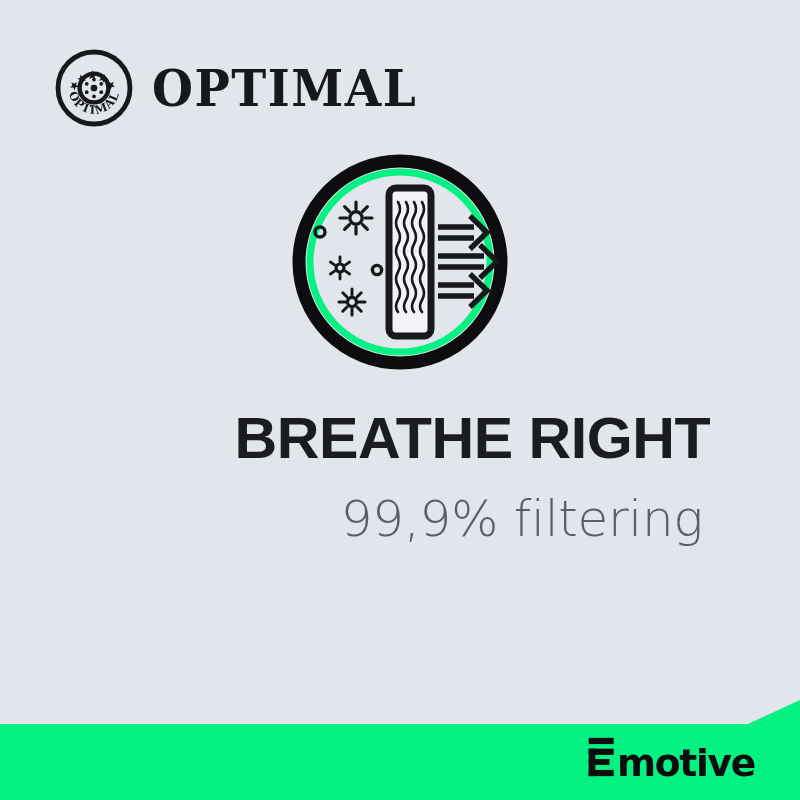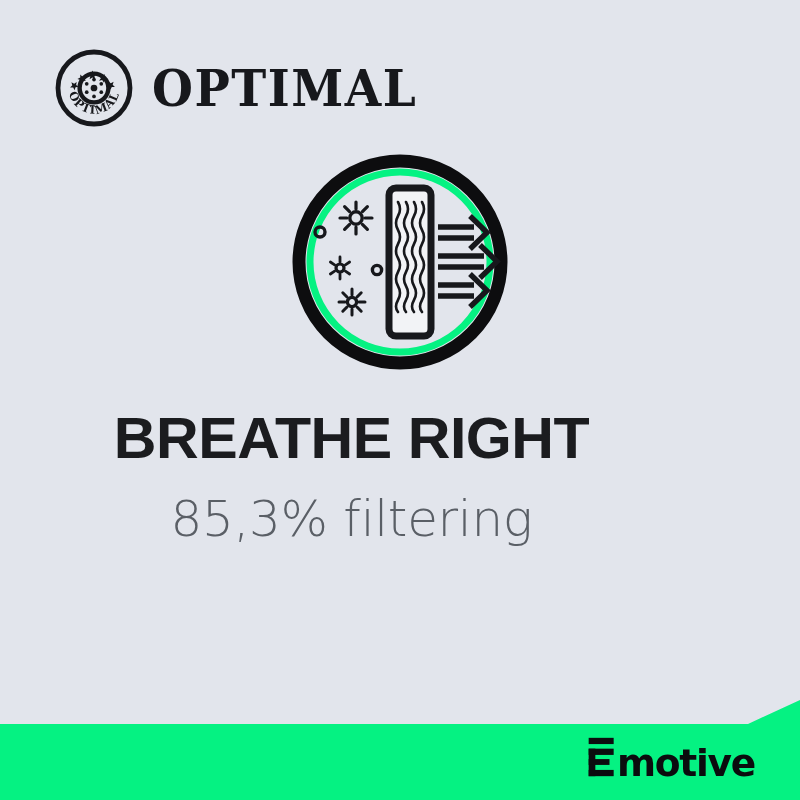--- a/index.html
+++ b/index.html
@@ -46,21 +46,21 @@
     height: 224px;
   }
   .hero-icon svg { display: block; width: 100%; height: 100%; }
 
   
   .text-block {
     position: absolute;
     left: 0;
     top: 408px;
     width: 703px;
-    text-align: center;
+    text-align: right;
   }
   .headline {
     font-family: "Liberation Sans", sans-serif;
     font-weight: bold;
     font-size: 58px;
     letter-spacing: -0.5px;
     color: #1b1c1f;
     line-height: 1.05;
     margin: 0;
     transform: scaleX(1.02);
@@ -220,21 +220,21 @@
         <line x1="150" y1="146" x2="186" y2="146"></line>
         <path d="M182 124 L199 140.5 L182 157" stroke-width="5.4" stroke-linejoin="miter"></path>
       </g>
     </g>
   </svg>
 </div>
 
 <div class="text-block">
   <h1 class="headline">BREATHE RIGHT</h1>
   <p class="subhead">
-    <span>85,3% filtering</span><br>
+    <span>99,9% filtering</span><br>
   </p>
 </div>
 
 <div class="footer-bar"></div>
 
 <div class="footer-logo">
   <svg viewBox="0 0 210 46" aria-hidden="true" style="width:175px;">
 
     <rect x="2" y="0" width="30" height="7.5" fill="#0b0c0e"></rect>
 

